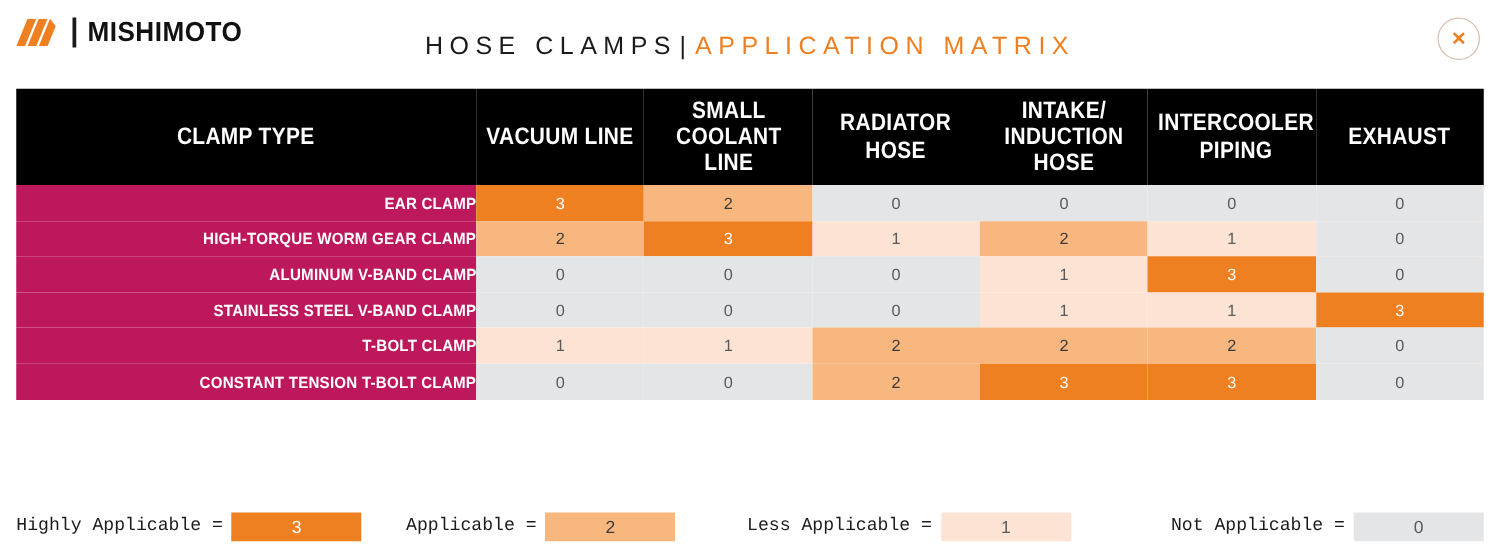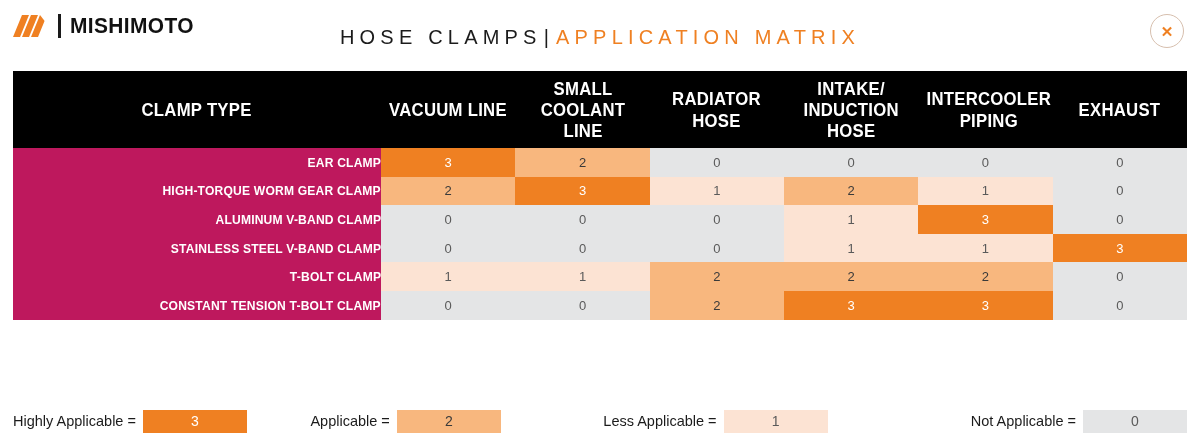--- a/index.html
+++ b/index.html
@@ -162,20 +162,21 @@
   }
   .legend-item {
     display: flex;
     align-items: center;
     white-space: nowrap;
   }
   .legend-item .lg-text {
     font-size: 14.5px;
     color: #1b1b1b;
     margin-right: 7px;
+    font-family: Liberation Mono, monospace;
   }
   .legend-item .lg-swatch {
     width: 104px;
     height: 23px;
     display: flex;
     align-items: center;
     justify-content: center;
     font-size: 14px;
   }
   .lg-gap-a { width: 78px; }

